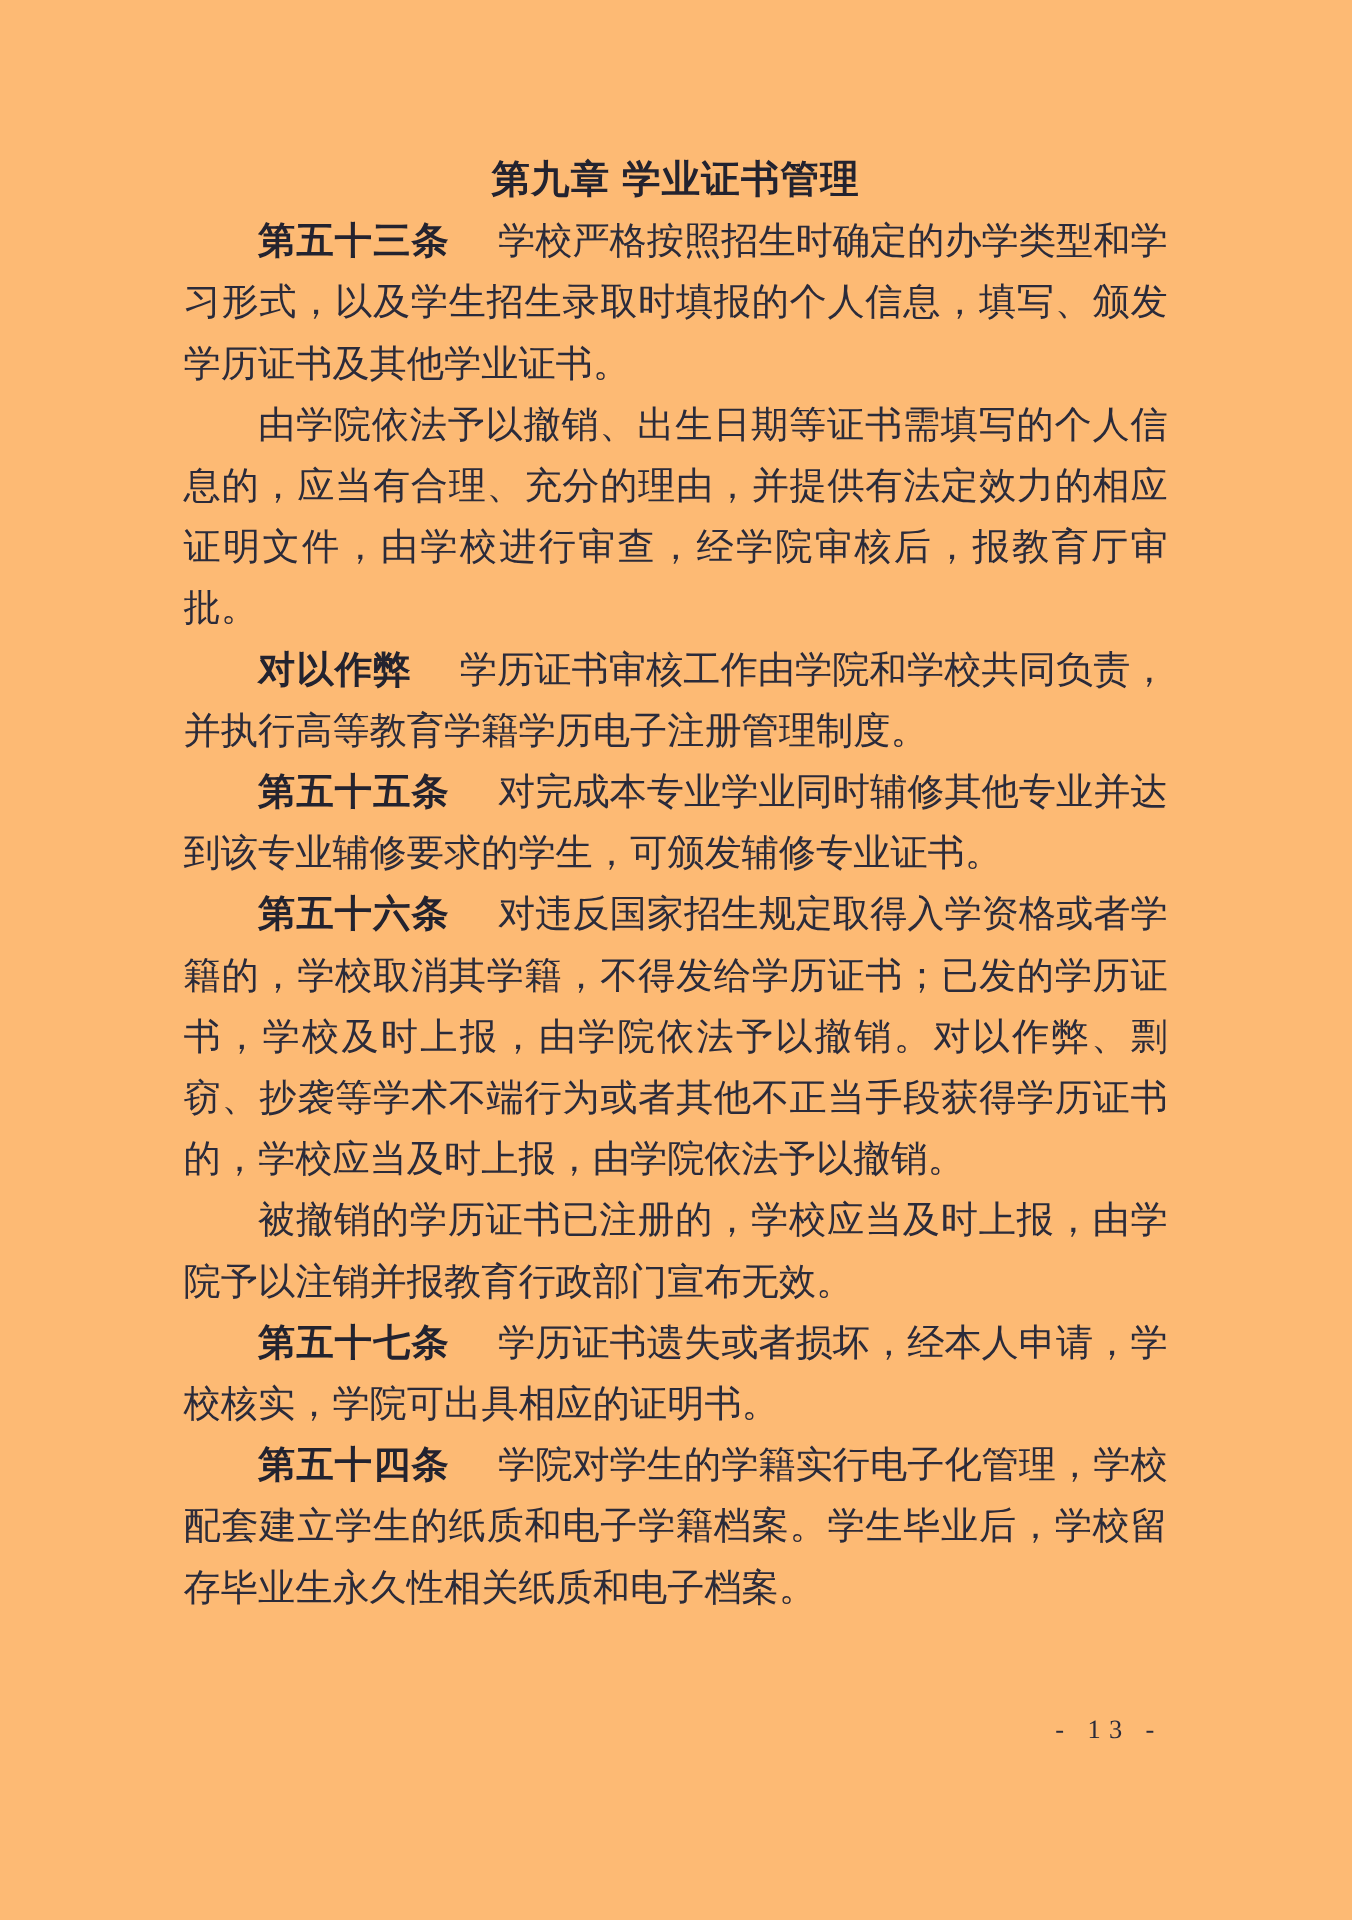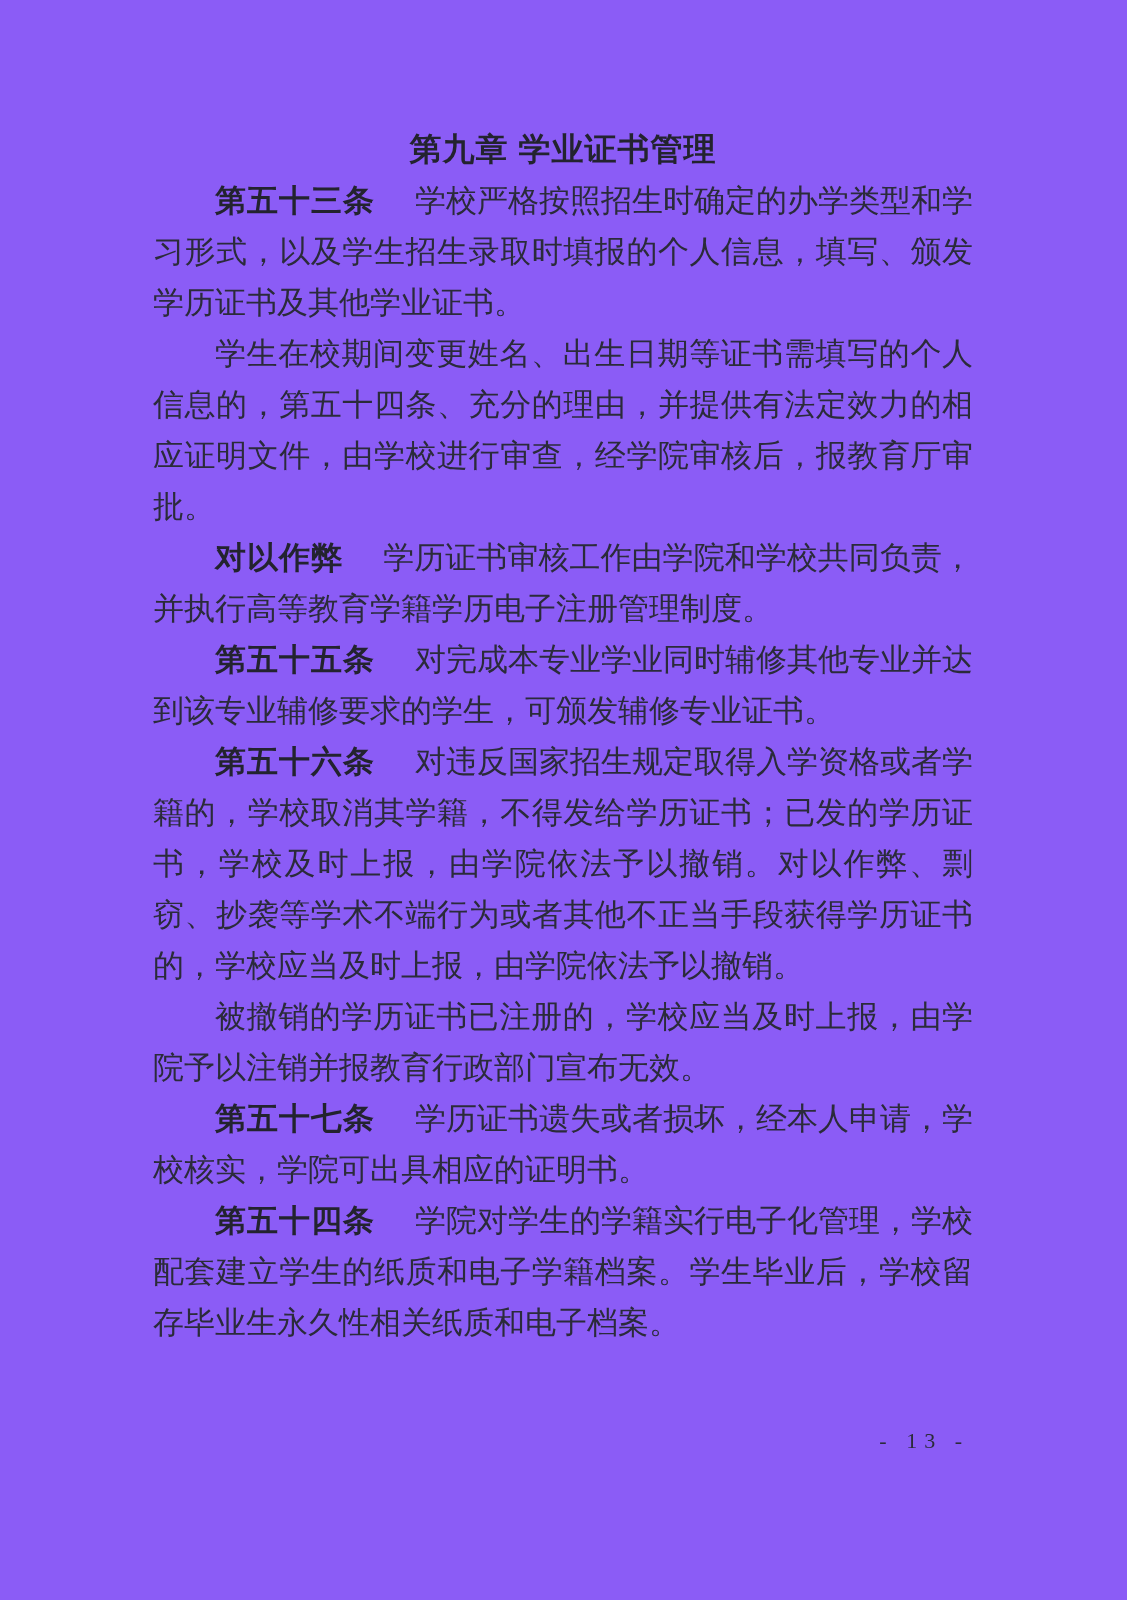--- a/index.html
+++ b/index.html
@@ -5,21 +5,21 @@
   html, body {
     margin: 0;
     padding: 0;
     background: #e8e8e8;
   }
   .page {
     position: relative;
     width: 1127px;
     height: 1600px;
     margin: 0 auto;
-    background: #8b5cf6;
+    background: #fdba74;
     overflow: hidden;
     font-family: "Liberation Serif", "DejaVu Serif", serif;
     color: #2b2b3a;
   }
   .content {
     position: absolute;
     left: 153px;
     top: 124px;
     width: 820px;
     font-size: 31px;
@@ -60,21 +60,21 @@
 </head>
 <body>
 
 <div class="page">
   <div class="content">
 
     <h2 class="chapter-heading">第九章 学业证书管理</h2>
 
     <p class="para"><span class="term">第五十三条</span><span>学校严格按照招生时确定的办学类型和学习形式，以及学生招生录取时填报的个人信息，填写、颁发学历证书及其他学业证书。</span></p>
 
-    <p class="para"><span>学生在校期间变更姓名、出生日期等证书需填写的个人信息的，第五十四条、充分的理由，并提供有法定效力的相应证明文件，由学校进行审查，经学院审核后，报教育厅审批。</span></p>
+    <p class="para"><span>由学院依法予以撤销、出生日期等证书需填写的个人信息的，应当有合理、充分的理由，并提供有法定效力的相应证明文件，由学校进行审查，经学院审核后，报教育厅审批。</span></p>
 
     <p class="para"><span class="term">对以作弊</span><span>学历证书审核工作由学院和学校共同负责，并执行高等教育学籍学历电子注册管理制度。</span></p>
 
     <p class="para"><span class="term">第五十五条</span><span>对完成本专业学业同时辅修其他专业并达到该专业辅修要求的学生，可颁发辅修专业证书。</span></p>
 
     <p class="para"><span class="term">第五十六条</span><span>对违反国家招生规定取得入学资格或者学籍的，学校取消其学籍，不得发给学历证书；已发的学历证书，学校及时上报，由学院依法予以撤销。对以作弊、剽窃、抄袭等学术不端行为或者其他不正当手段获得学历证书的，学校应当及时上报，由学院依法予以撤销。</span></p>
 
     <p class="para"><span>被撤销的学历证书已注册的，学校应当及时上报，由学院予以注销并报教育行政部门宣布无效。</span></p>
 
     <p class="para"><span class="term">第五十七条</span><span>学历证书遗失或者损坏，经本人申请，学校核实，学院可出具相应的证明书。</span></p>

